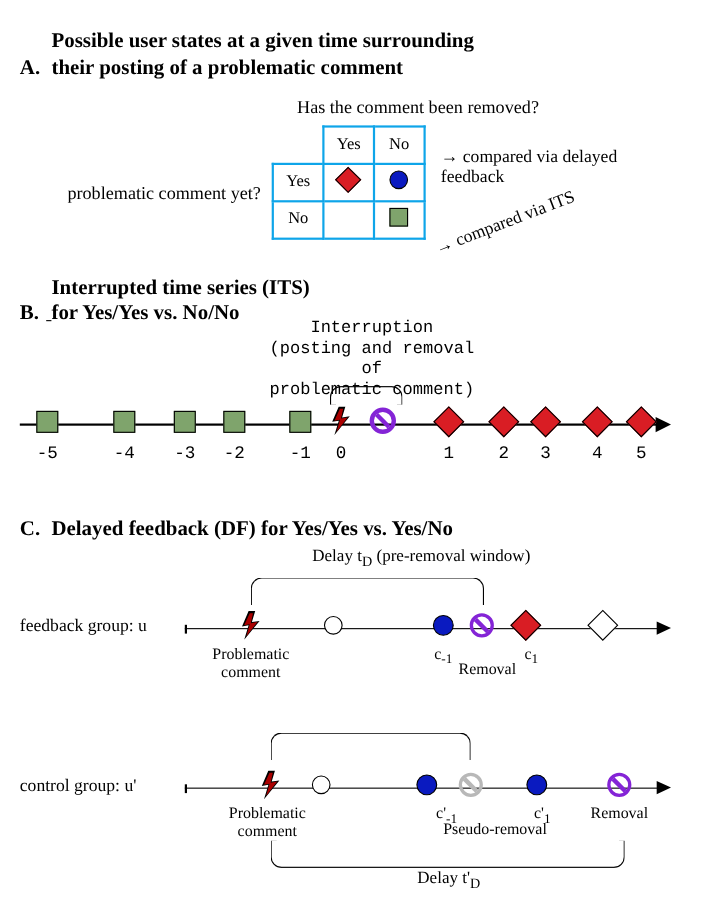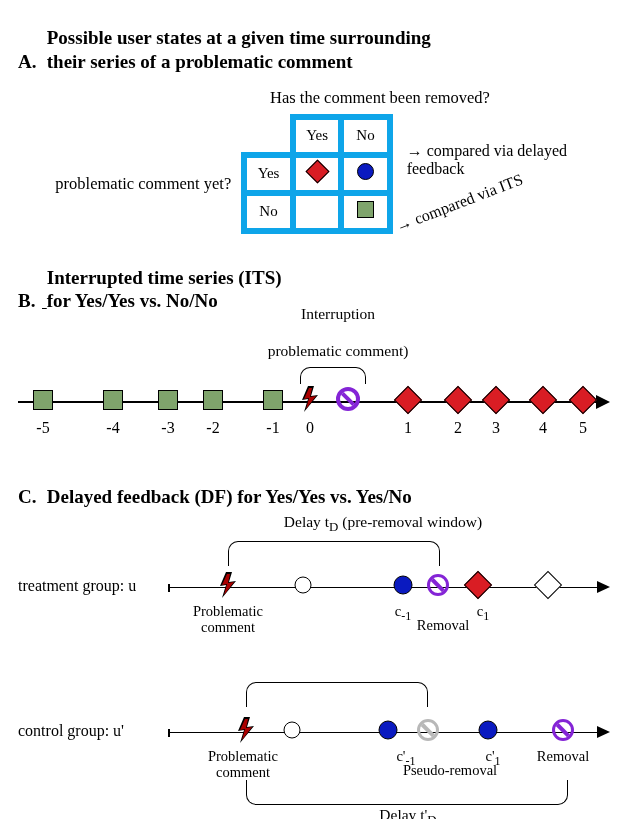--- a/index.html
+++ b/index.html
@@ -48,21 +48,21 @@
   .row-head {
     font-size: 16.5px;
     text-align: right;
     width: 220px;
     line-height: 1.25;
   }
   table.state {
     border-collapse: collapse;
   }
   table.state td, table.state th {
-    border: 6px solid #0ea5e9;
+    border: 2px solid #0ea5e9;
     width: 42px;
     height: 30px;
     text-align: center;
     font-size: 15px;
     font-weight: normal;
   }
   table.state .blank { border: none; }
   .arrow-label {
     font-size: 16px;
   }
@@ -119,20 +119,21 @@
 
   
   .panelB {
     margin: 32px 0 10px 0;
     text-decoration: underline;
   }
   .timelineB {
     position: relative;
     height: 130px;
     width: 600px;
+    font-family: Liberation Mono, monospace;
   }
   .axis {
     position: absolute;
     left: 0; right: 20px;
     top: 78px;
     height: 2px;
     background: #000;
   }
   .arrowhead {
     position: absolute;
@@ -230,21 +231,21 @@
   }
 </style>
 </head>
 <body>
 <div class="page">
 
 <div class="section-head">
   <span class="letter">A.</span>
   <span class="title-block">
     <span>Possible user states at a given time surrounding</span><br>
-    <span>their series of a problematic comment</span>
+    <span>their posting of a problematic comment</span>
   </span>
 </div>
 
 <div class="panelA">
   <div style="font-size:16.5px; margin-left:120px; margin-bottom:6px;">Has the comment been removed?</div>
 
   <div class="tbl-area">
     <div class="row-head">
       <br>
       <span>problematic comment yet?</span>
@@ -289,21 +290,21 @@
   <span class="title-block">
     <span>Interrupted time series (ITS)</span><br>
     <span>for Yes/Yes vs. No/No</span>
   </span>
 </div>
 
 <div class="timelineB">
 
   <div class="brace-top" style="left:220px; top:-18px; width:200px;">
     <span>Interruption</span><br>
-    <br>
+    <span>(posting and removal of</span><br>
     <span>problematic comment)</span>
   </div>
   <div class="hbrace" style="left:282px; width:64px; top:44px; height:16px;"></div>
 
   <div class="axis"></div>
   <div class="arrowhead"></div>
 
   <span class="pt" style="left:25px; top:79px;"><span class="marker square big green"></span></span>
   <span class="pt" style="left:95px; top:79px;"><span class="marker square big green"></span></span>
   <span class="pt" style="left:150px; top:79px;"><span class="marker square big green"></span></span>
@@ -344,21 +345,21 @@
   </span>
 </div>
 
 <div class="grouprow">
 
   <div class="brace-label" style="left:235px; top:4px; width:260px;">
     <span>Delay t</span><sub>D</sub><span> (pre-removal window)</span>
   </div>
   <div class="hbrace" style="left:210px; width:210px; top:32px; height:24px;"></div>
 
-  <span class="grouplabel">treatment group: u</span>
+  <span class="grouplabel">feedback group: u</span>
   <div class="axisC"></div>
   <div class="arrowheadC"></div>
   <span class="tick" style="left:150px;"></span>
 
   <span class="ptC" style="left:210px;">
     <span class="flash"><svg viewBox="0 0 20 26">
             <polygon points="8,0 2,14 8,13 4,26 18,9 11,10 14,0" fill="#000"></polygon>
             <polygon points="9,2 4,13 9,12 6,23 16,10 10,11 12,2" fill="#a00"></polygon>
           </svg></span>
   </span>

